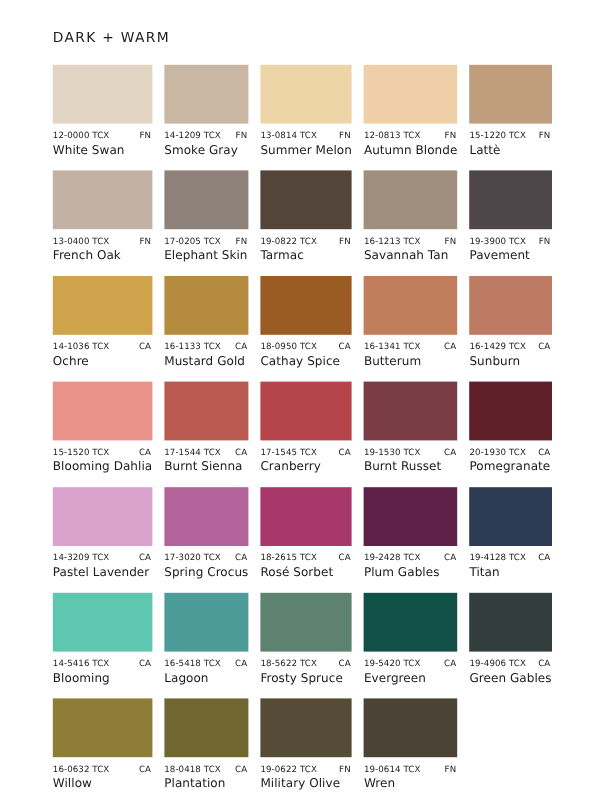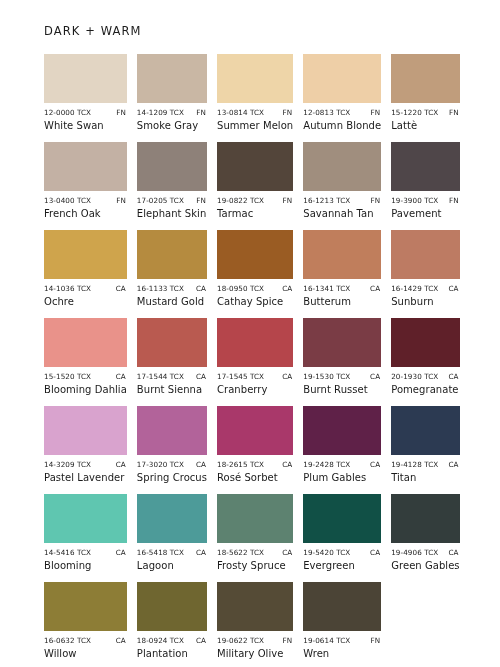--- a/index.html
+++ b/index.html
@@ -326,21 +326,21 @@
         <div class="swatch-chip" style="background-color: rgb(141, 125, 54);"></div>
         <div class="swatch-meta">
           <span class="swatch-code">16-0632 TCX</span>
           <span class="swatch-suffix">CA</span>
         </div>
         <div class="swatch-name">Willow</div>
       </div>
       <div class="swatch-cell">
         <div class="swatch-chip" style="background-color: rgb(111, 102, 48);"></div>
         <div class="swatch-meta">
-          <span class="swatch-code">18-0924 TCX</span>
+          <span class="swatch-code">18-0418 TCX</span>
           <span class="swatch-suffix">CA</span>
         </div>
         <div class="swatch-name">Plantation</div>
       </div>
       <div class="swatch-cell">
         <div class="swatch-chip" style="background-color: rgb(85, 75, 54);"></div>
         <div class="swatch-meta">
           <span class="swatch-code">19-0622 TCX</span>
           <span class="swatch-suffix">FN</span>
         </div>

